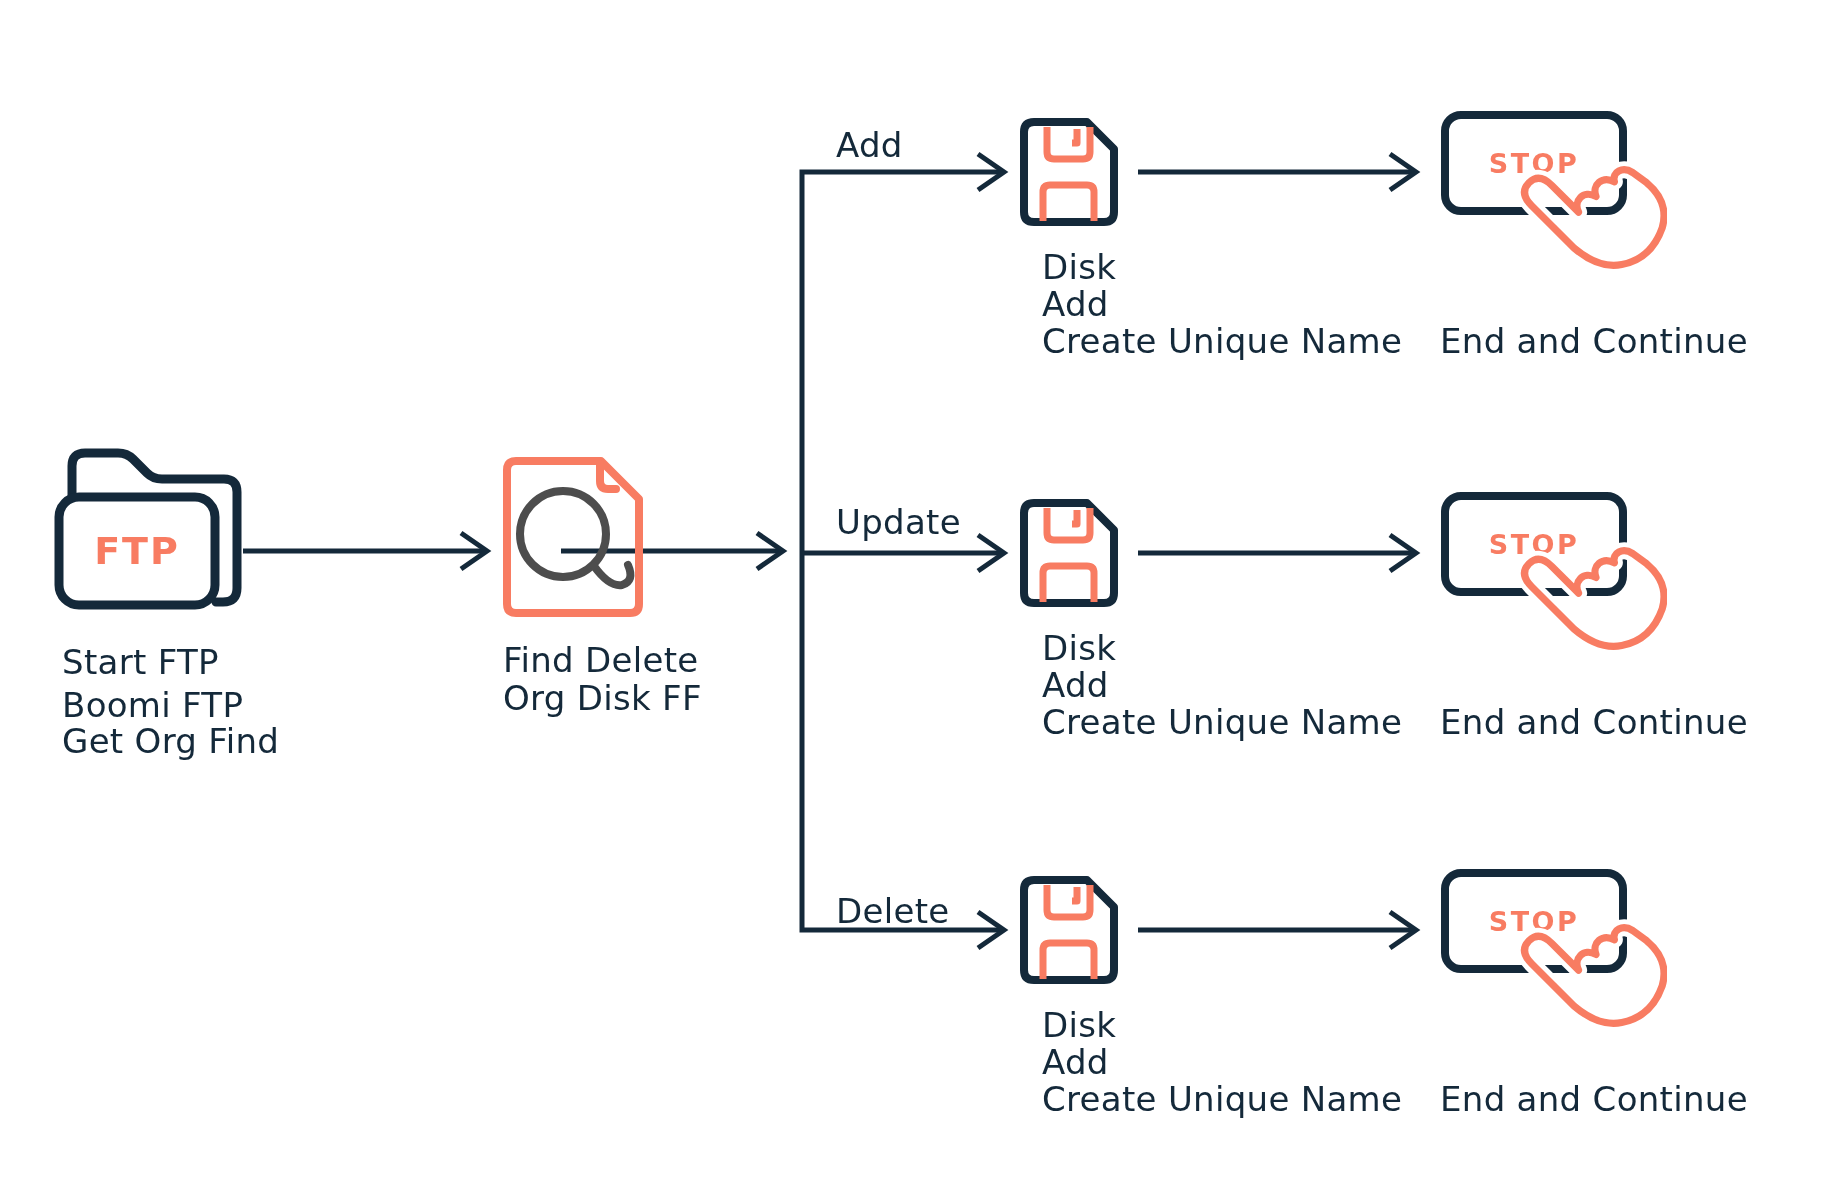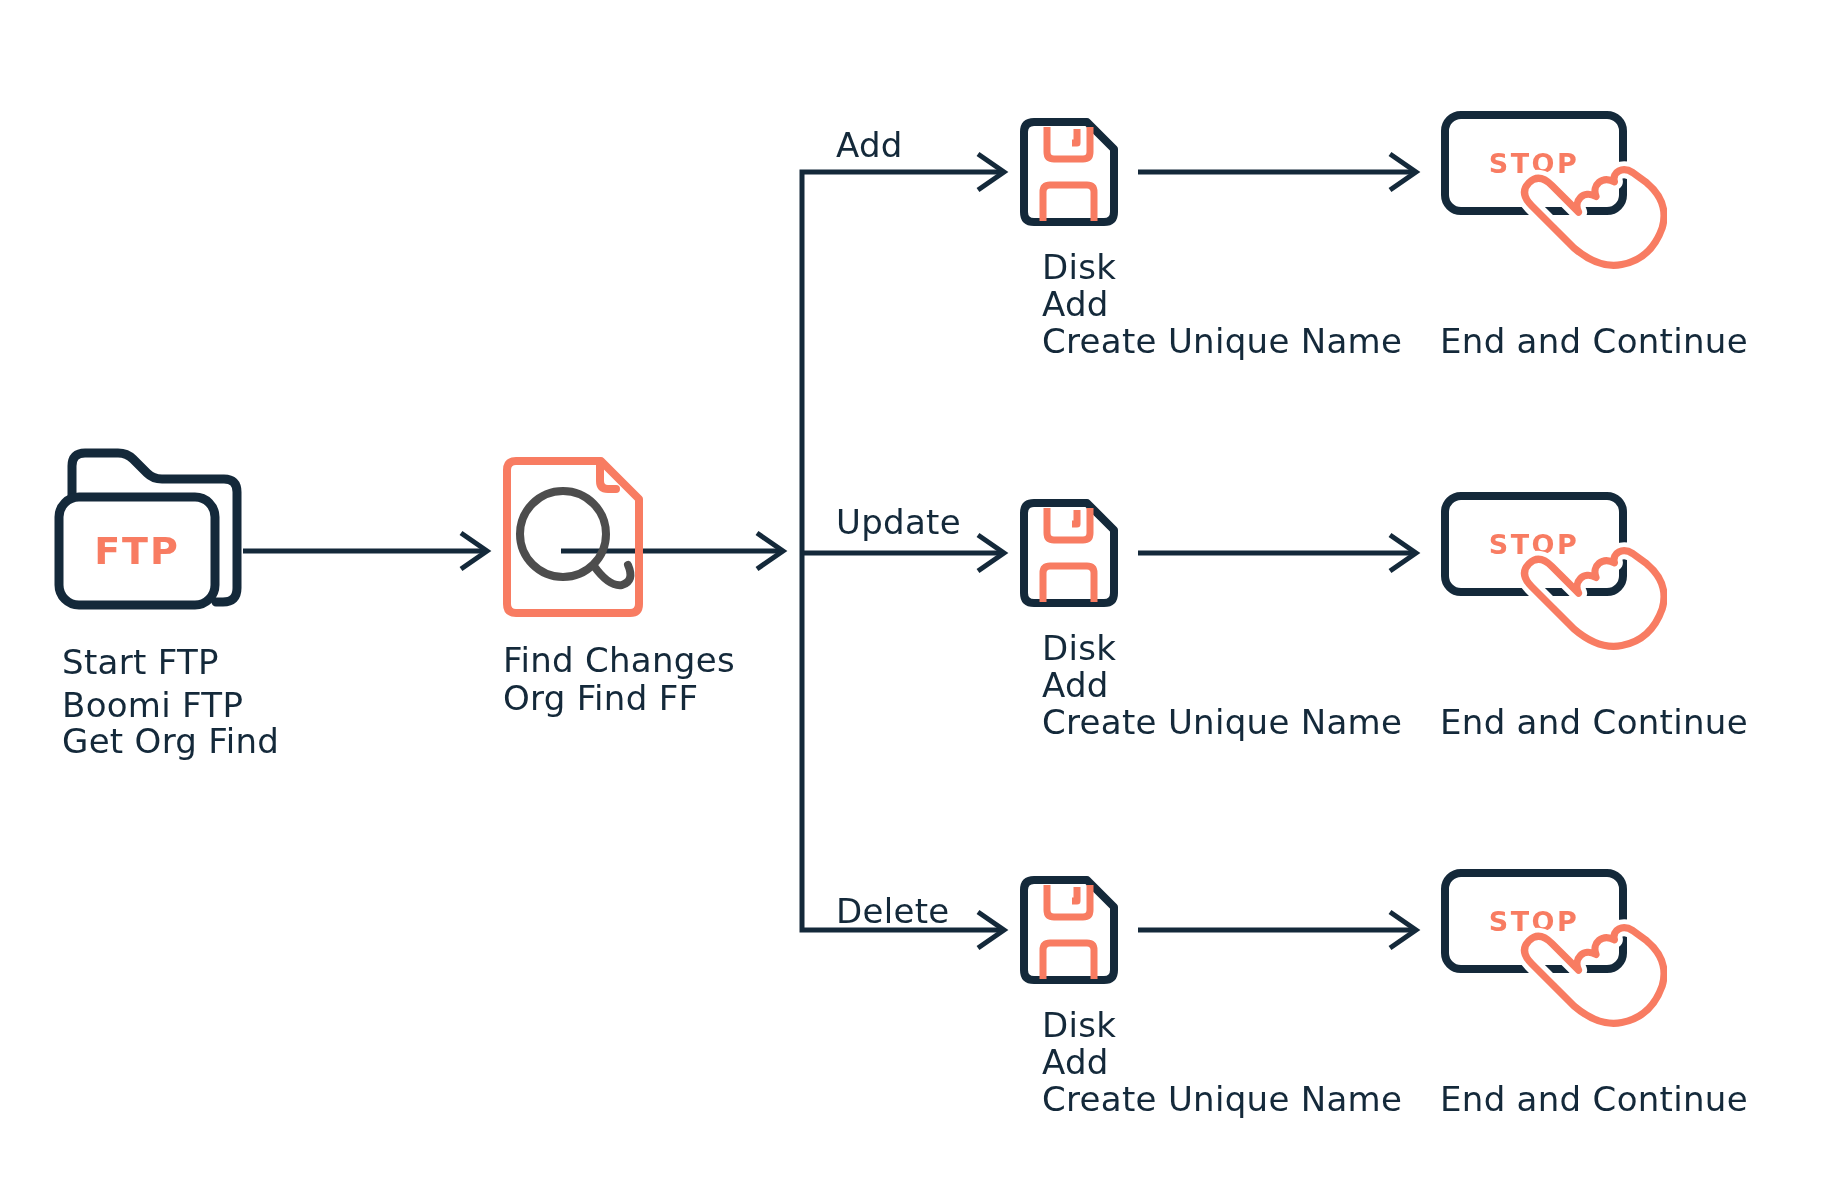--- a/index.html
+++ b/index.html
@@ -88,22 +88,22 @@
   <div class="lbl" style="left:62px;top:724px;">Get Org Find</div>
 
   <div class="abs" style="left:497px;top:454px;width:152px;height:166px;">
     <svg width="152" height="166" viewBox="0 0 152 166">
       <path class="stroke-salmon" stroke-width="8" stroke-linejoin="round" d="M104,7 H19 Q10,7 10,16 V150 Q10,159 19,159 H133 Q142,159 142,150 V45 Z"></path>
       <path class="stroke-salmon" stroke-width="8" stroke-linecap="round" stroke-linejoin="round" d="M103,10 V27 Q103,35 111,35 H119"></path>
       <circle class="stroke-grey" stroke-width="8" cx="66" cy="80" r="43"></circle>
       <path class="stroke-grey" stroke-width="8" stroke-linecap="round" d="M97,112 Q112,133 125,131 Q138,127 131,111"></path>
     </svg>
   </div>
-  <div class="lbl" style="left:503px;top:643px;">Find Changes</div>
-  <div class="lbl" style="left:503px;top:681px;">Org Find FF</div>
+  <div class="lbl" style="left:503px;top:643px;">Find Delete</div>
+  <div class="lbl" style="left:503px;top:681px;">Org Disk FF</div>
 
   <div class="lbl" style="left:836px;top:128px;">Add</div>
   <div class="lbl" style="left:836px;top:505px;">Update</div>
   <div class="lbl" style="left:836px;top:882px;margin-top:12px;">Delete</div>
 
   <div class="abs" style="left:1018px;top:116px;width:102px;height:112px;">
     <svg width="102" height="112" viewBox="0 0 102 112">
       <path class="stroke-navy fill-white" stroke-width="8" stroke-linejoin="round" d="M16,6 H69 L96,33 V96 Q96,106 86,106 H16 Q6,106 6,96 V16 Q6,6 16,6 Z"></path>
       <path class="stroke-salmon" stroke-width="7" stroke-linejoin="round" d="M29,11 V36 Q29,43 36,43 H65 Q72,43 72,36 V11"></path>
       <path class="stroke-salmon" stroke-width="7" stroke-linejoin="round" d="M59,13 V27 H54"></path>

